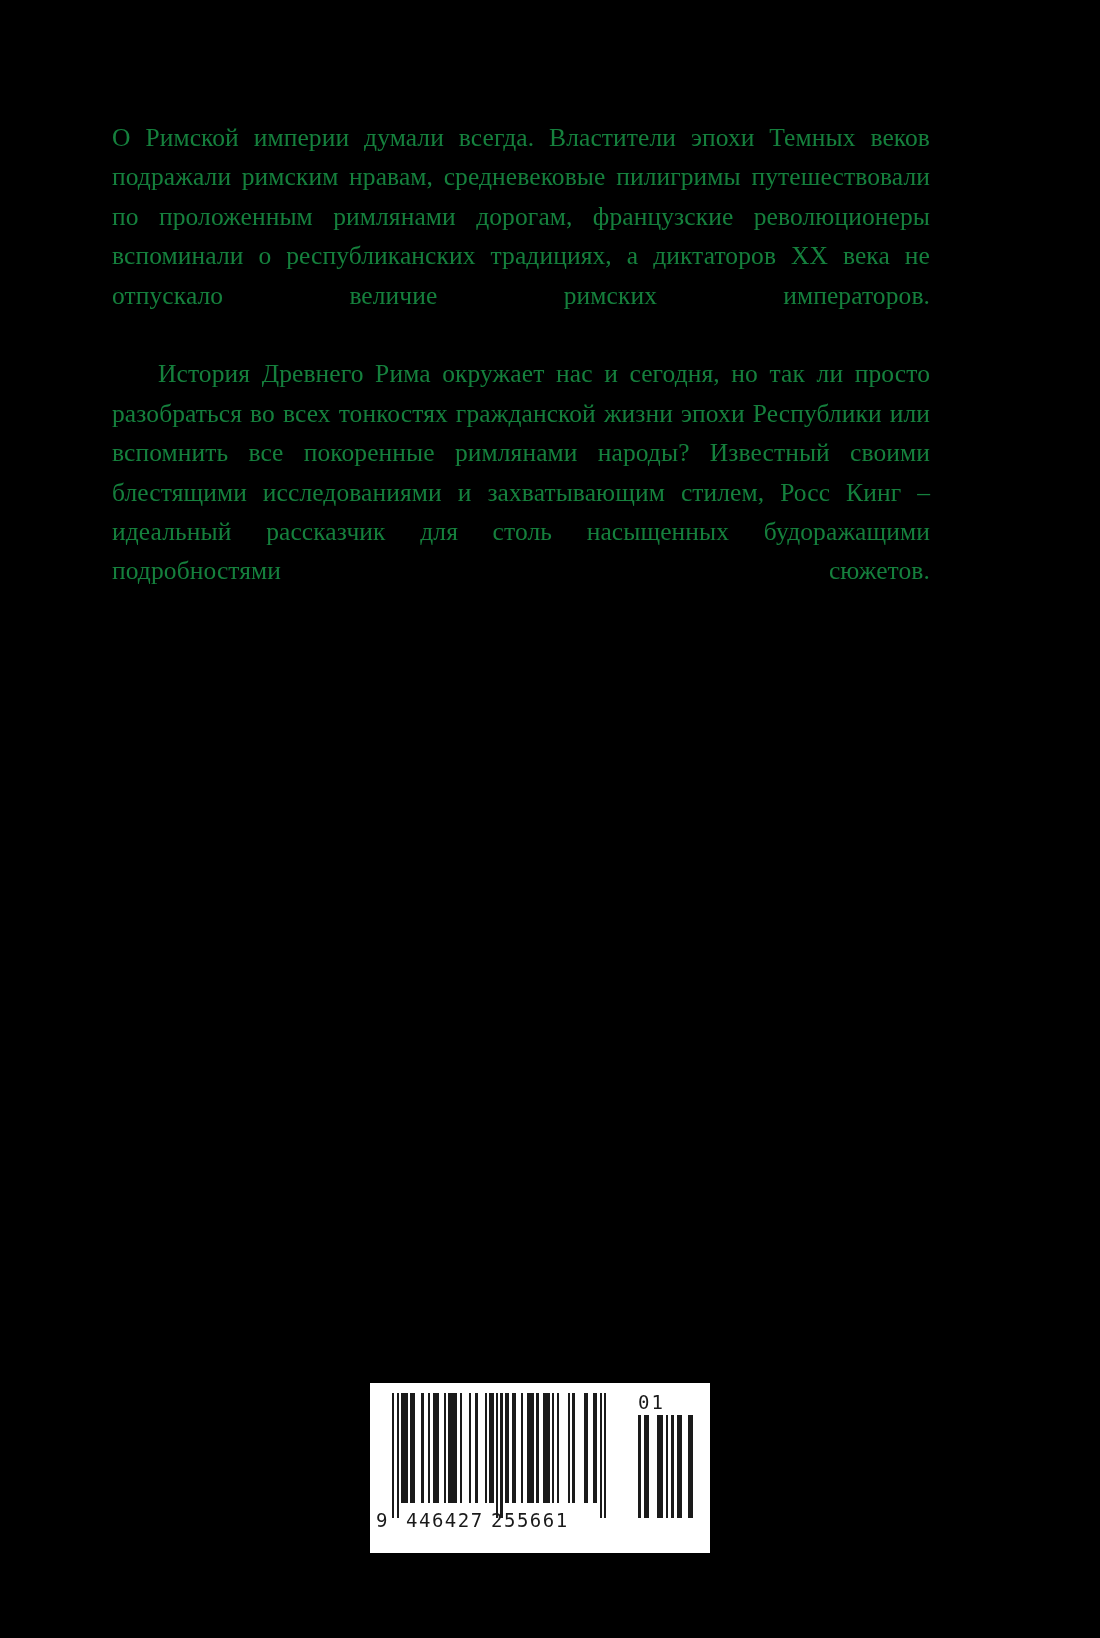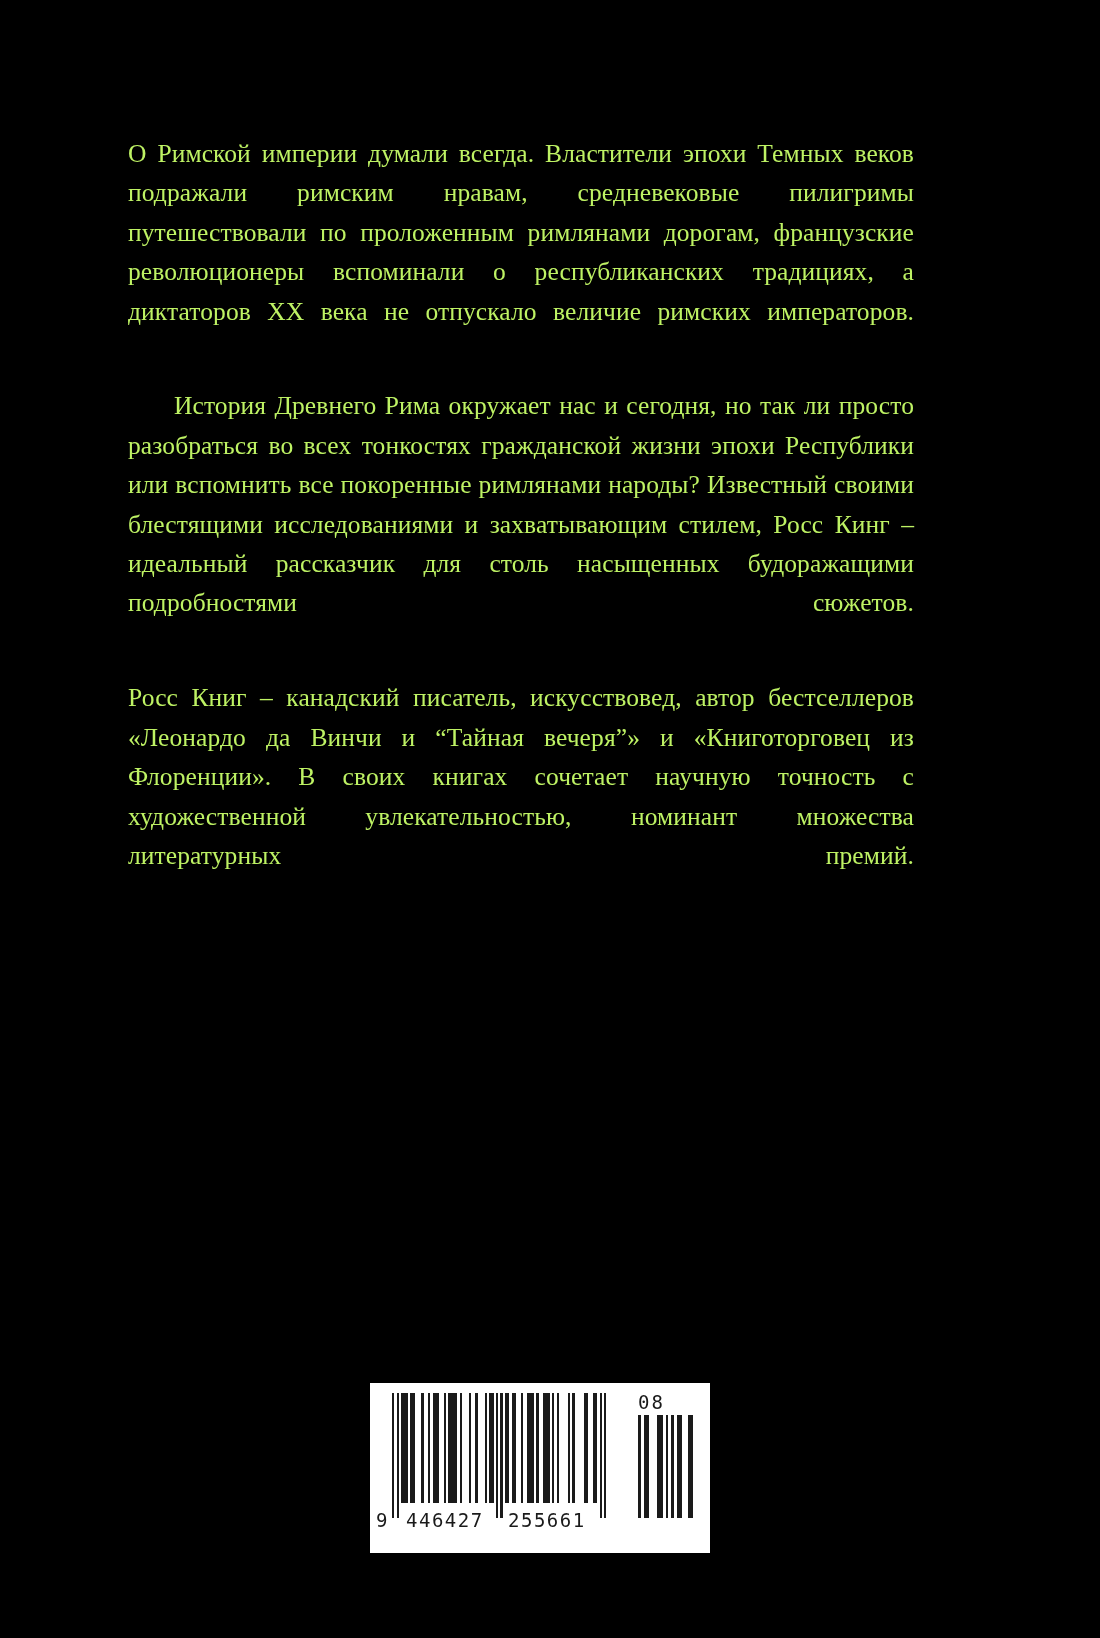--- a/index.html
+++ b/index.html
@@ -24,26 +24,26 @@
 
   
   .blurb {
     position: absolute;
     left: 112px;
     top: 118px;
     width: 818px;
   }
 
   .para {
-    color: #bef264;
+    color: #15803d;
     font-size: 25.5px;
     line-height: 39.4px;
     text-align: justify;
     text-justify: inter-word;
-    margin: 16px;
+    margin: 0;
     letter-spacing: 0.1px;
     text-rendering: optimizeLegibility;
   }
 
   .para.indent {
     text-indent: 46px;
   }
 
   .para + .para {
     margin-top: 0;
@@ -124,21 +124,21 @@
     left: 6px;
     top: 0;
   }
   .bc-digits .d-left {
     position: absolute;
     left: 36px;
     top: 0;
   }
   .bc-digits .d-right {
     position: absolute;
-    left: 138px;
+    left: 121px;
     top: 0;
     text-align: center;
   }
 
   .bc-addon-digits {
     position: absolute;
     left: 268px;
     top: 8px;
     color: #1a1a1a;
     font-family: "DejaVu Sans Mono", "Liberation Mono", monospace;
@@ -147,21 +147,20 @@
   }
 </style>
 </head>
 <body>
 
 <div class="cover">
 
   <div class="blurb">
     <p class="para">О Римской империи думали всегда. Властители эпохи Темных веков подражали римским нравам, средневековые пилигримы путешествовали по проложенным римлянами дорогам, французские революционеры вспоминали о республиканских традициях, а диктаторов XX века не отпускало величие римских императоров.</p>
     <p class="para indent">История Древнего Рима окружает нас и сегодня, но так ли просто разобраться во всех тонкостях гражданской жизни эпохи Республики или вспомнить все покоренные римлянами народы? Известный своими блестящими исследованиями и захватывающим стилем, Росс Кинг – идеальный рассказчик для столь насыщенных будоражащими подробностями сюжетов.</p>
-    <p class="para bio">Росс Книг – канадский писатель, искусствовед, автор бестселлеров «Леонардо да Винчи и “Тайная вечеря”» и «Книготорговец из Флоренции». В своих книгах сочетает научную точность с художественной увлекательностью, номинант множества литературных премий.</p>
   </div>
 
   <div class="barcode-label">
     <div class="barcode-inner">
       <div class="bc-main" id="bc-main">
           <div class="bar guard" style="width: 2.26316px;"></div>
           <div class="gap" style="width: 2.26316px;"></div>
           <div class="bar guard" style="width: 2.26316px;"></div>
           <div class="gap" style="width: 2.26316px;"></div>
           <div class="bar short" style="width: 6.78947px;"></div>
@@ -233,17 +232,17 @@
           <div class="gap" style="width: 2.75px;"></div>
           <div class="bar guard" style="width: 5.5px;"></div>
           <div class="gap" style="width: 5.5px;"></div>
           <div class="bar guard" style="width: 5.5px;"></div>
         </div>
       <div class="bc-digits">
         <span class="d-lead">9</span>
         <span class="d-left">446427</span>
         <span class="d-right">255661</span>
       </div>
-      <div class="bc-addon-digits">08</div>
+      <div class="bc-addon-digits">01</div>
     </div>
   </div>
 
 </div>
 
 </body></html>

